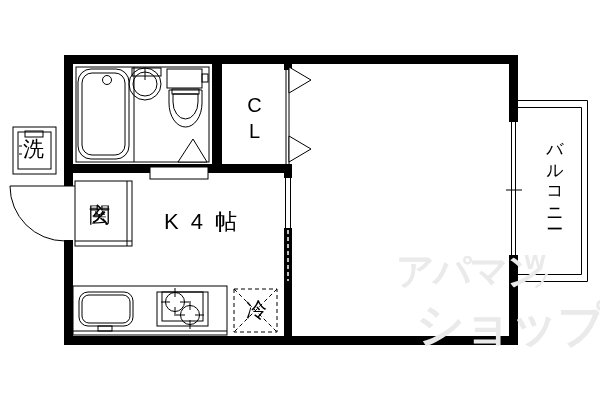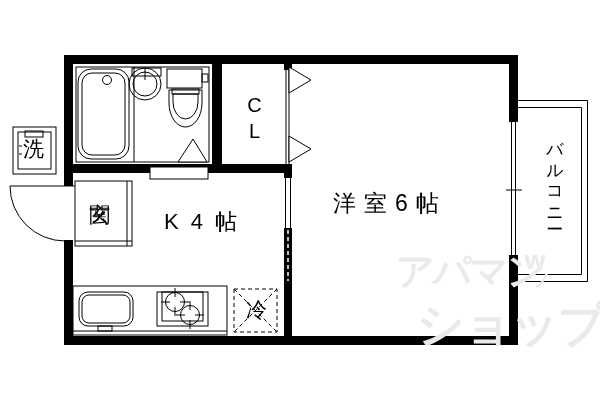--- a/index.html
+++ b/index.html
@@ -147,21 +147,20 @@
 
     <g fill="none" stroke="#000" stroke-width="1">
       <path d="M518,100.5 H587.5 V281.5 H518"></path>
       <path d="M518,107.5 H581.5 V274.5 H518"></path>
     </g>
   </svg>
 
   <div class="lbl vert upright" id="lbl-cl">CL</div>
   <div class="lbl vert" id="lbl-genkan">玄関</div>
   <div class="lbl" id="lbl-k">K4帖</div>
-  <div class="lbl" id="lbl-room">洋室6帖</div>
   <div class="lbl" id="lbl-sen">洗</div>
   <div class="lbl" id="lbl-rei">冷</div>
   <div class="lbl vert" id="lbl-balcony">バルコニー</div>
 
   <div class="wm" id="wm-line1">アパマン</div>
   <div class="wm" id="wm-mark">W</div>
   <div class="wm" id="wm-mark2">ノ</div>
   <div class="wm" id="wm-line2">ショップ</div>
 
 </div>

